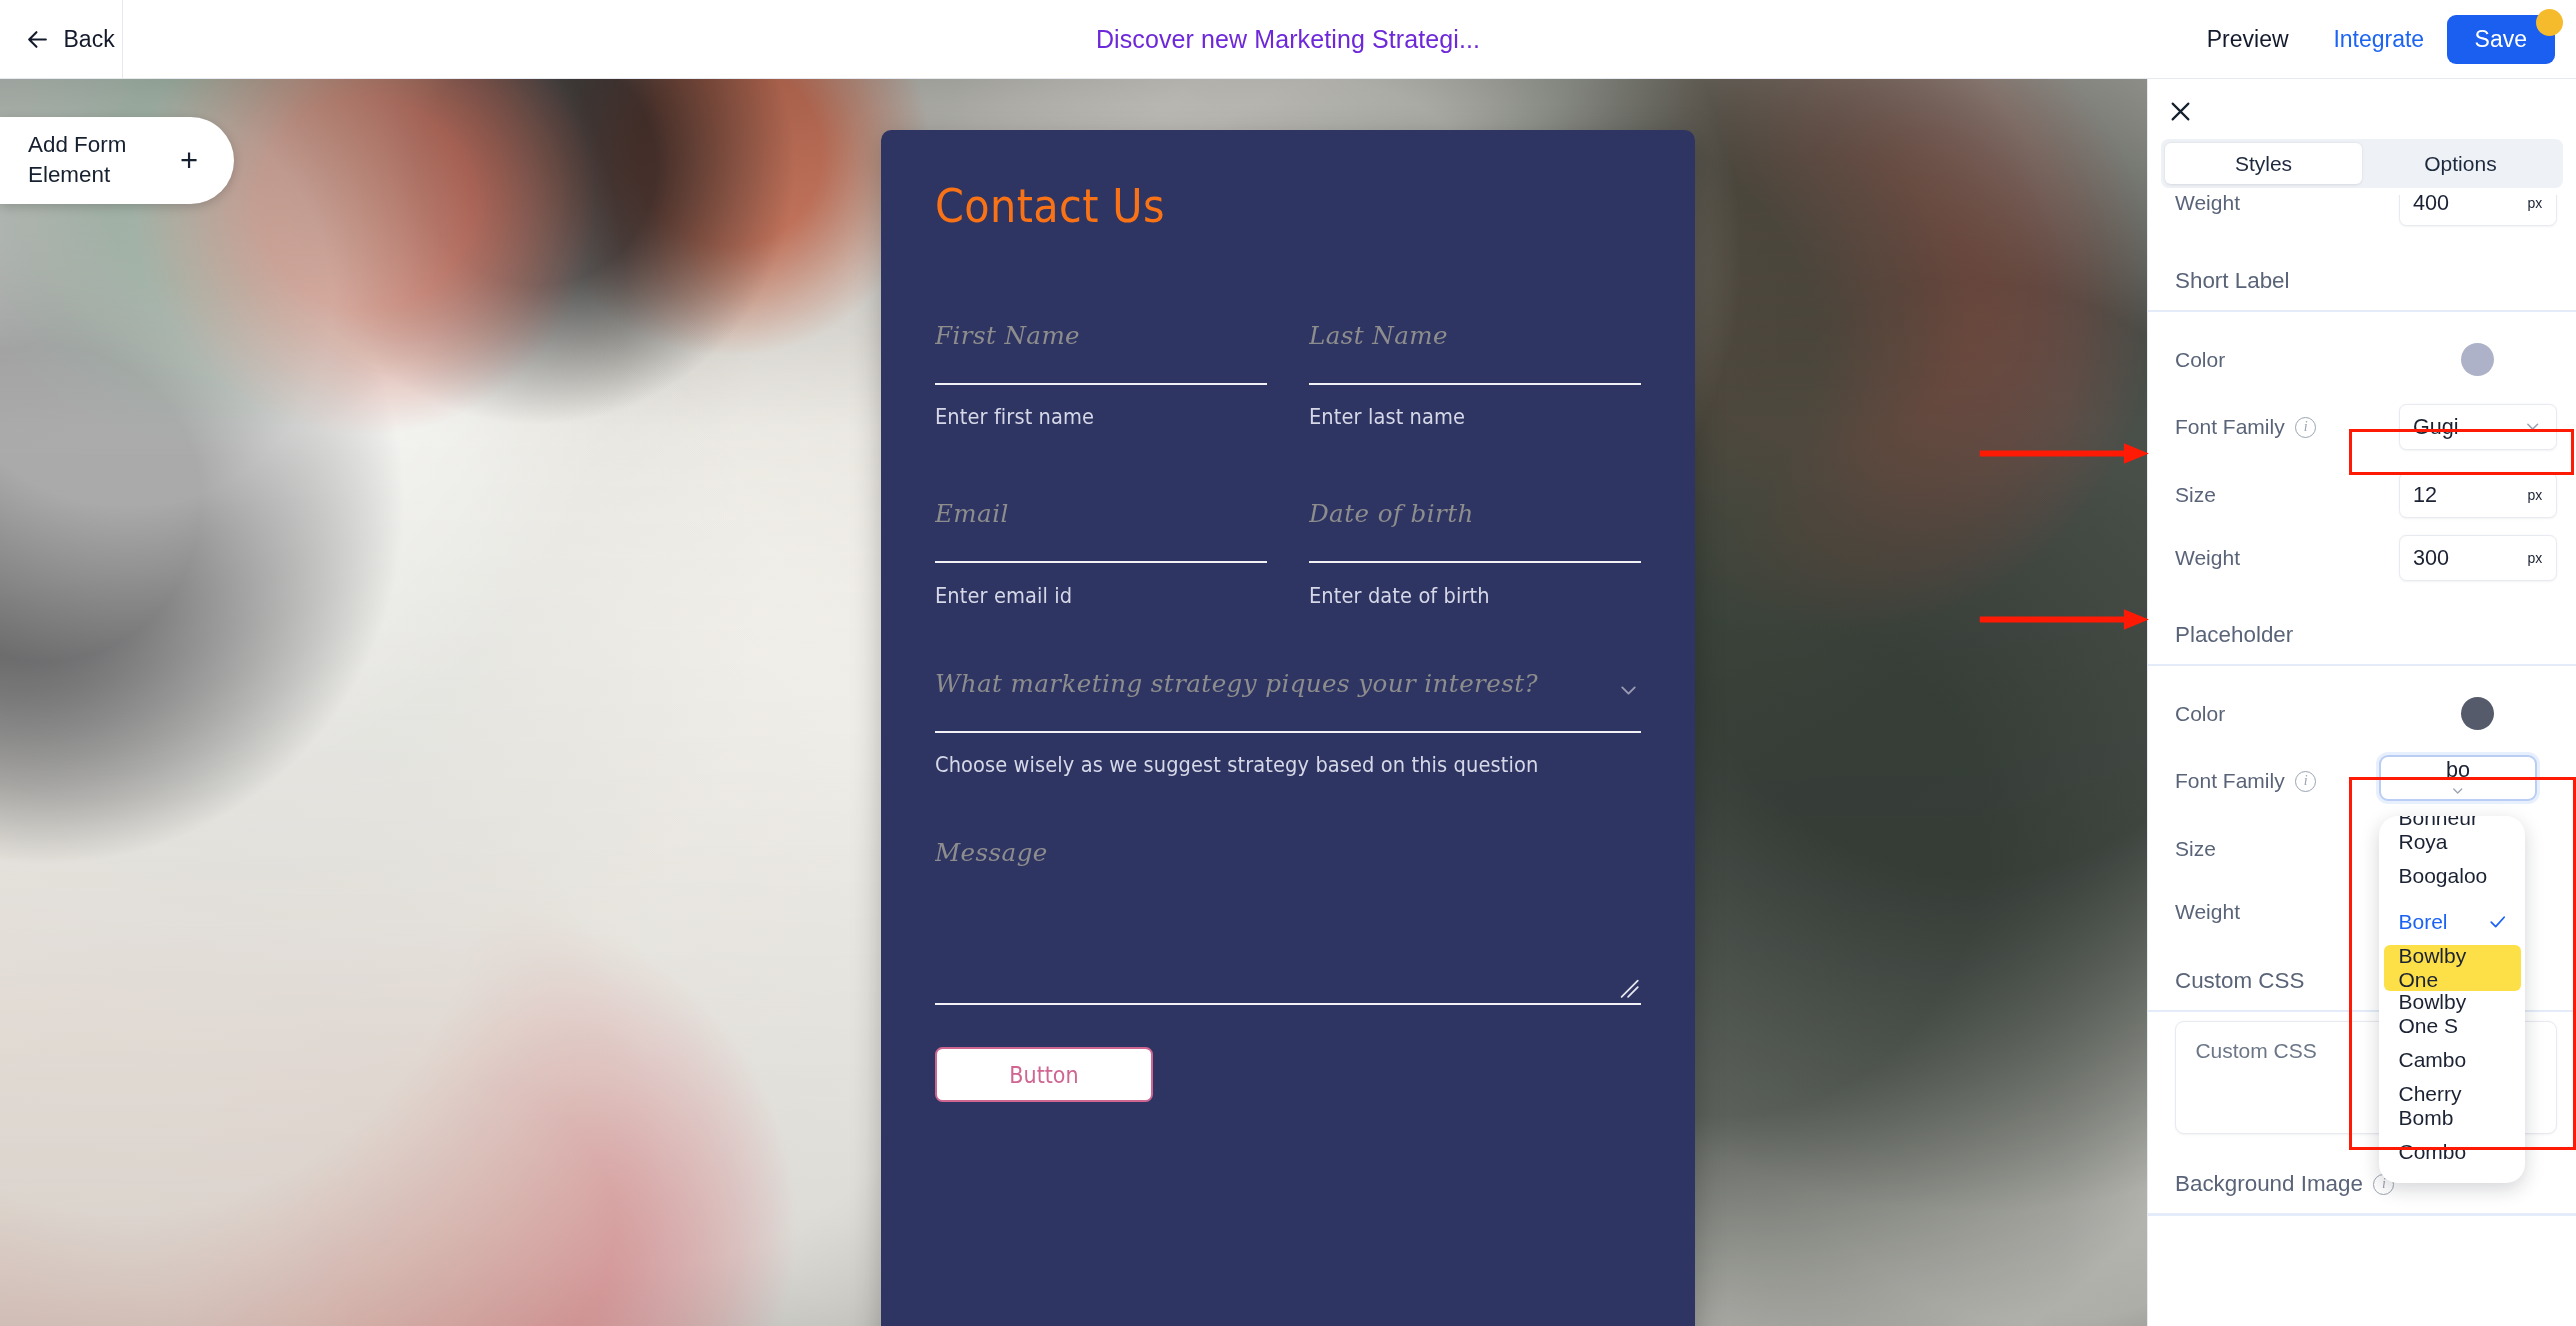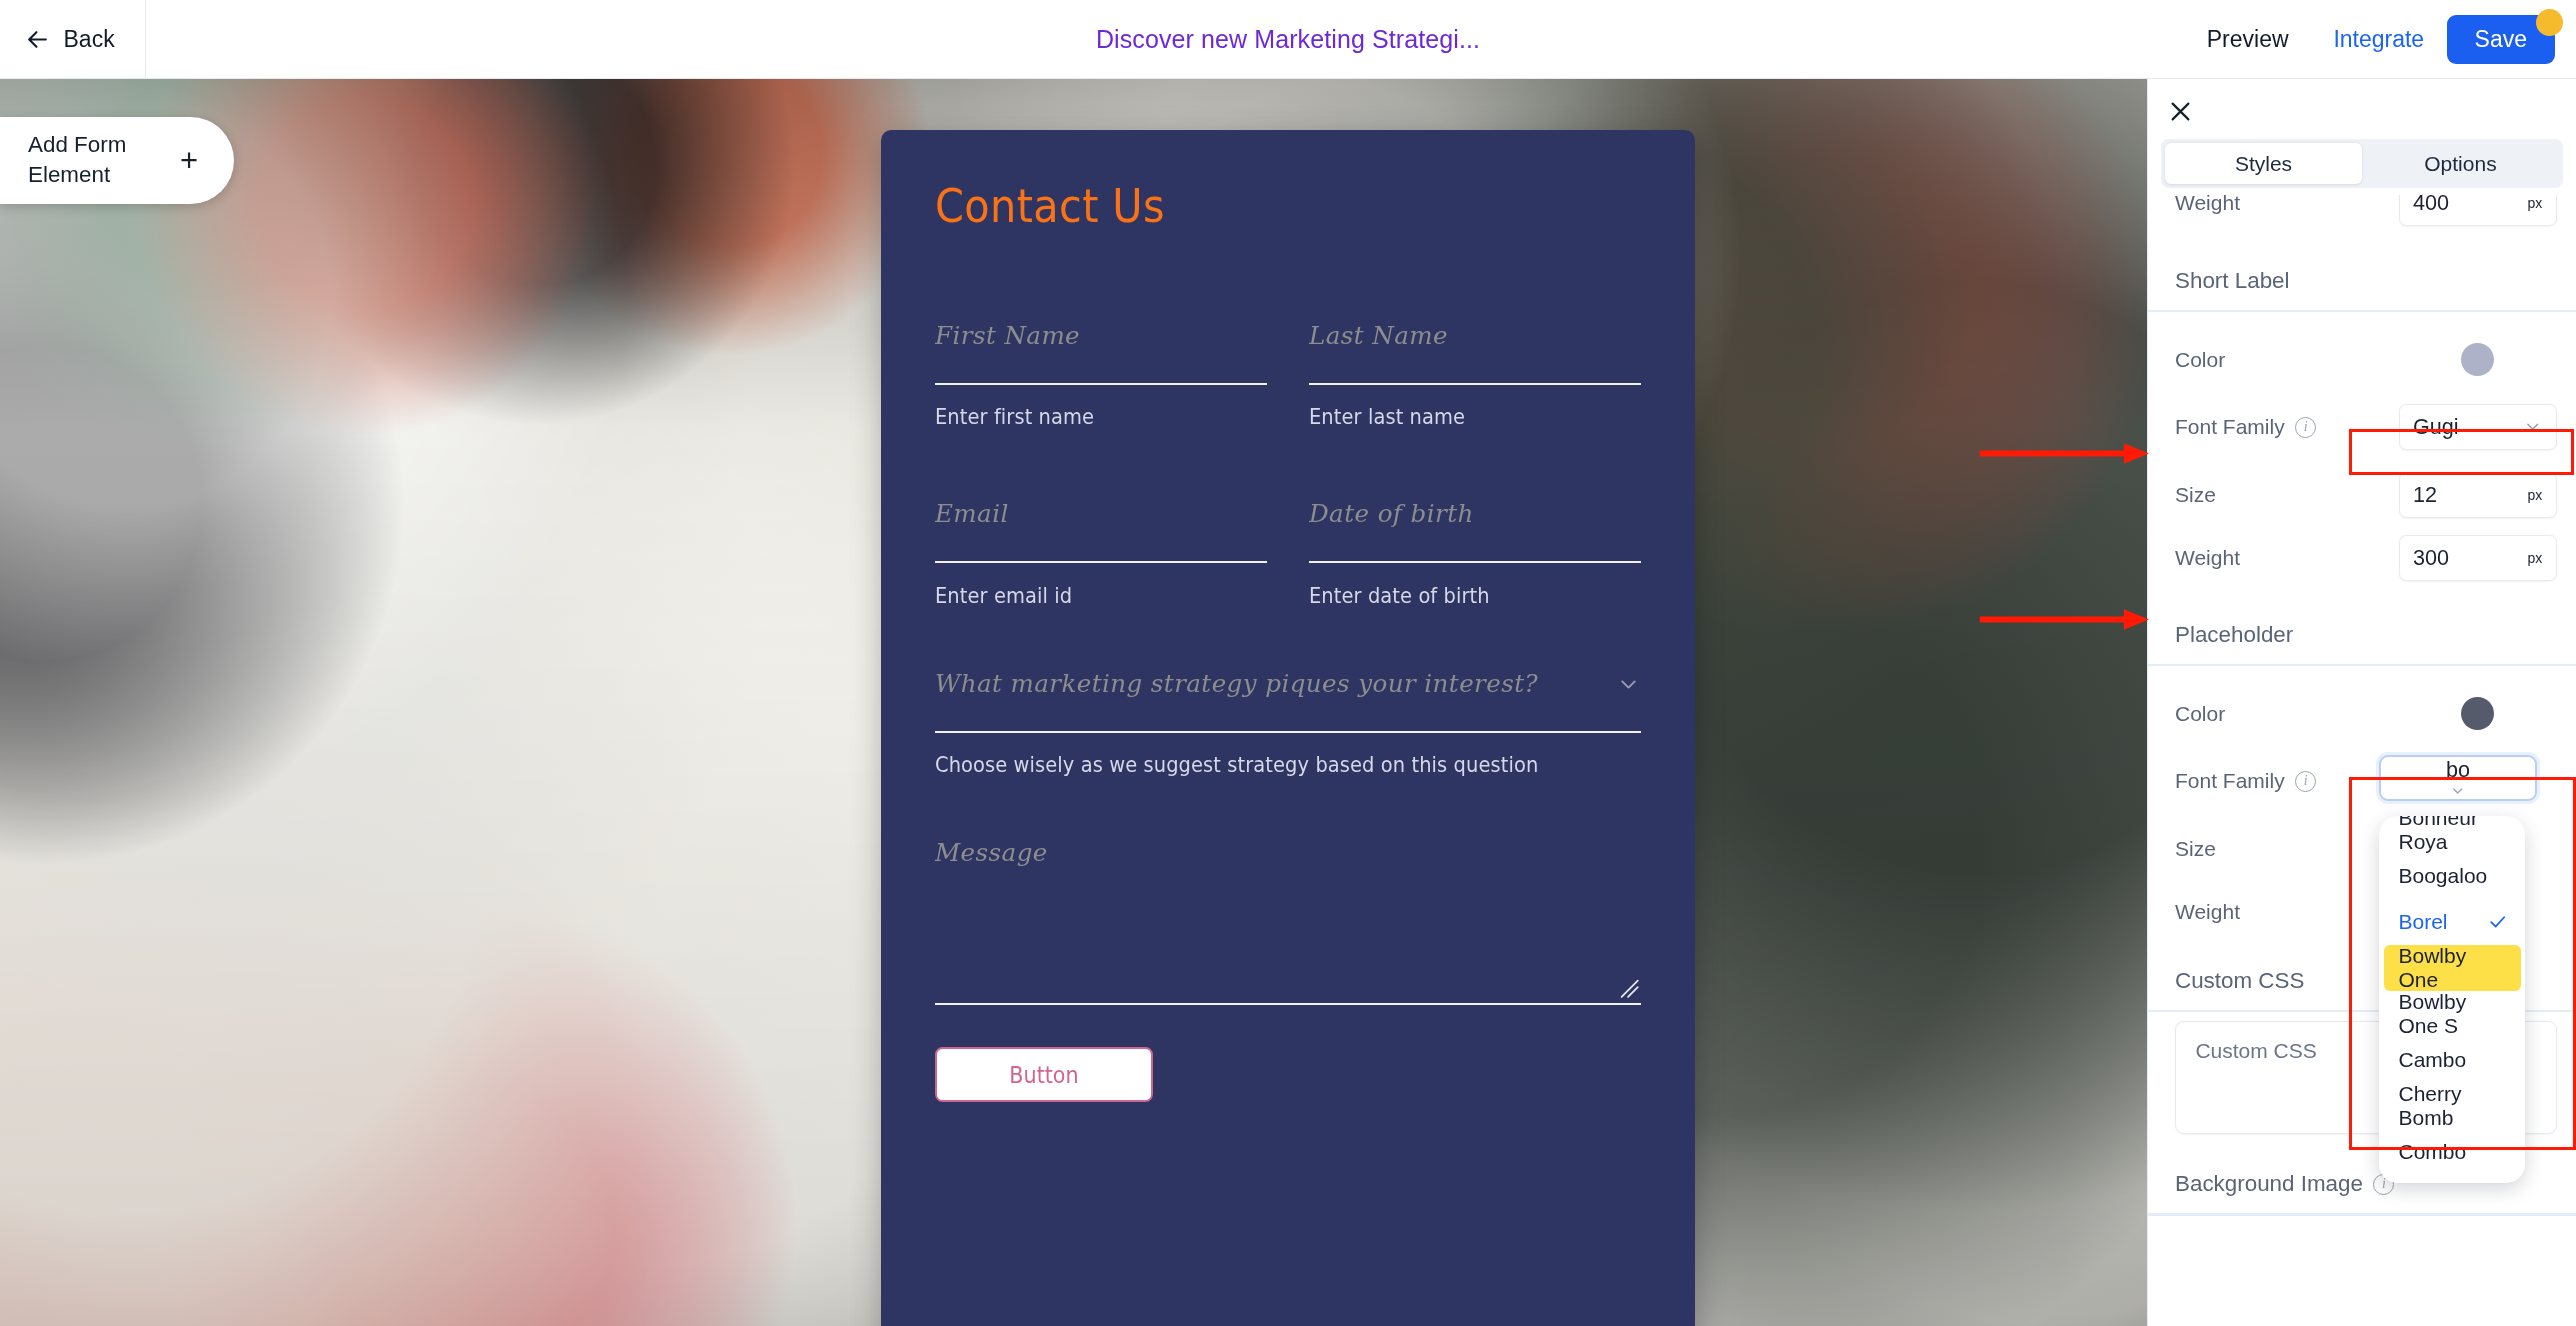--- a/index.html
+++ b/index.html
@@ -11,21 +11,21 @@
   }
   #app { position: relative; width: 2576px; height: 1327px; }
 
   
   .topbar {
     position: absolute; top: 0; left: 0; width: 2576px; height: 79px;
     background: #ffffff; border-bottom: 1.5px solid #e6e9ef;
     display: flex; align-items: center; z-index: 40;
   }
   .topbar-left {
-    width: 146px; height: 79px; display: flex; align-items: center;
+    width: 123px; height: 79px; display: flex; align-items: center;
     padding-left: 25px; border-right: 1.5px solid #e6e9ef; gap: 13.4px;
   }
   .back-arrow { width: 25px; height: 25px; display: block; }
   .back-label { font-size: 23px; color: #131a2b; font-weight: 400; letter-spacing: 0.1px; }
   .topbar-title {
     position: absolute; left: 0; right: 0; text-align: center;
     font-size: 25px; color: #6d28d9; font-weight: 400; letter-spacing: 0.1px;
     pointer-events: none;
   }
   .topbar-right {
@@ -118,21 +118,21 @@
     font-size: 24.6px; color: #8d8d8d; letter-spacing: 0.4px;
     height: 34px; white-space: nowrap; overflow: hidden;
   }
   .fline { border-bottom: 2.2px solid #f2f2f6; margin-top: 28px; }
   .fhint {
     font-family: "DejaVu Sans Condensed", "Liberation Sans Narrow", "Liberation Sans", sans-serif;
     font-size: 21.6px; color: #d6d8e8; margin-top: 19.4px; letter-spacing: 0.1px;
   }
   .gap-sm { height: 70px; }
   .gap-md { height: 61px; }
-  .select-row { display: flex; align-items: flex-start; justify-content: space-between; }
+  .select-row { display: flex; align-items: flex-end; justify-content: space-between; }
   .chev-down { width: 25px; height: 25px; flex: 0 0 auto; margin-top: 3px; }
   .msg-line {
     border-bottom: 2.2px solid #f2f2f6; margin-top: 131px; position: relative;
   }
   .resize-handle {
     position: absolute; right: 1.5px; bottom: 4.5px; width: 19.4px; height: 19.4px;
   }
   .form-button {
     margin-top: 42px;
     width: 218px; height: 55px;

